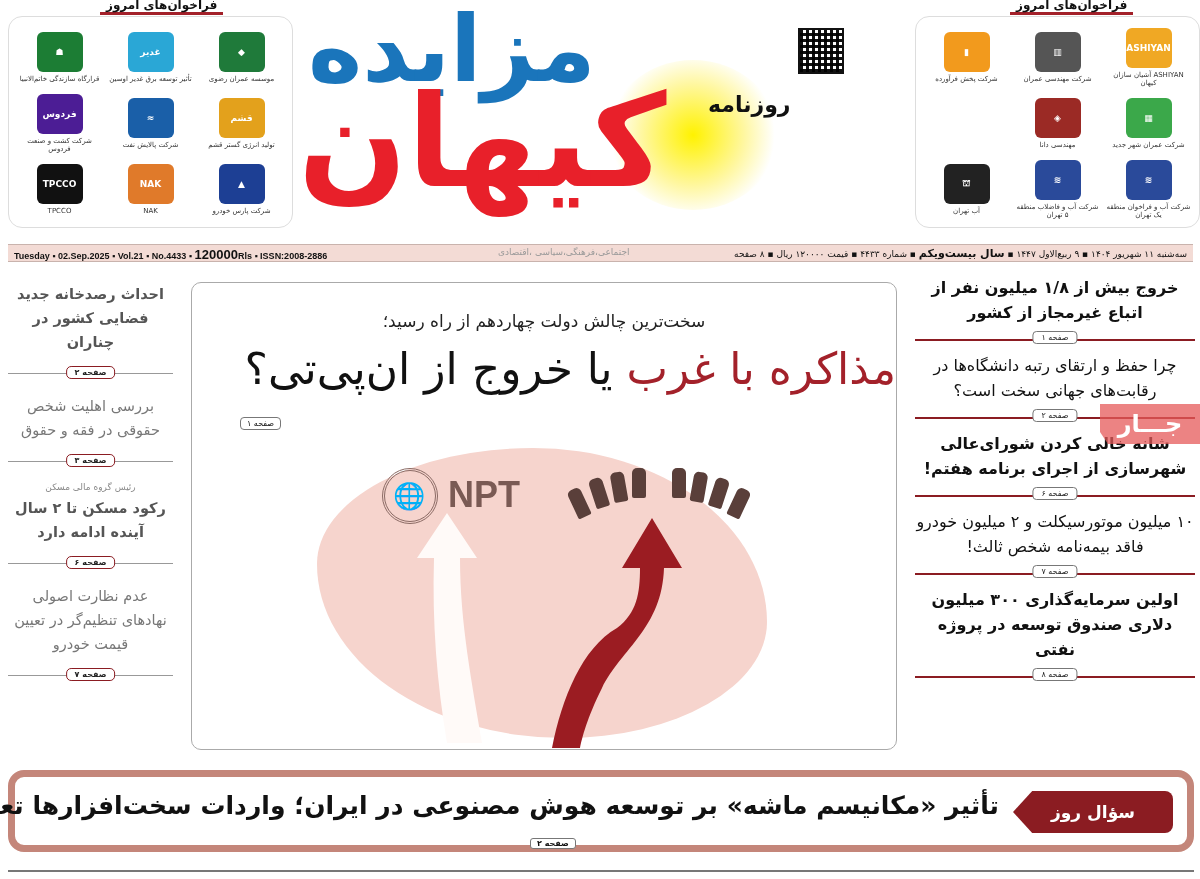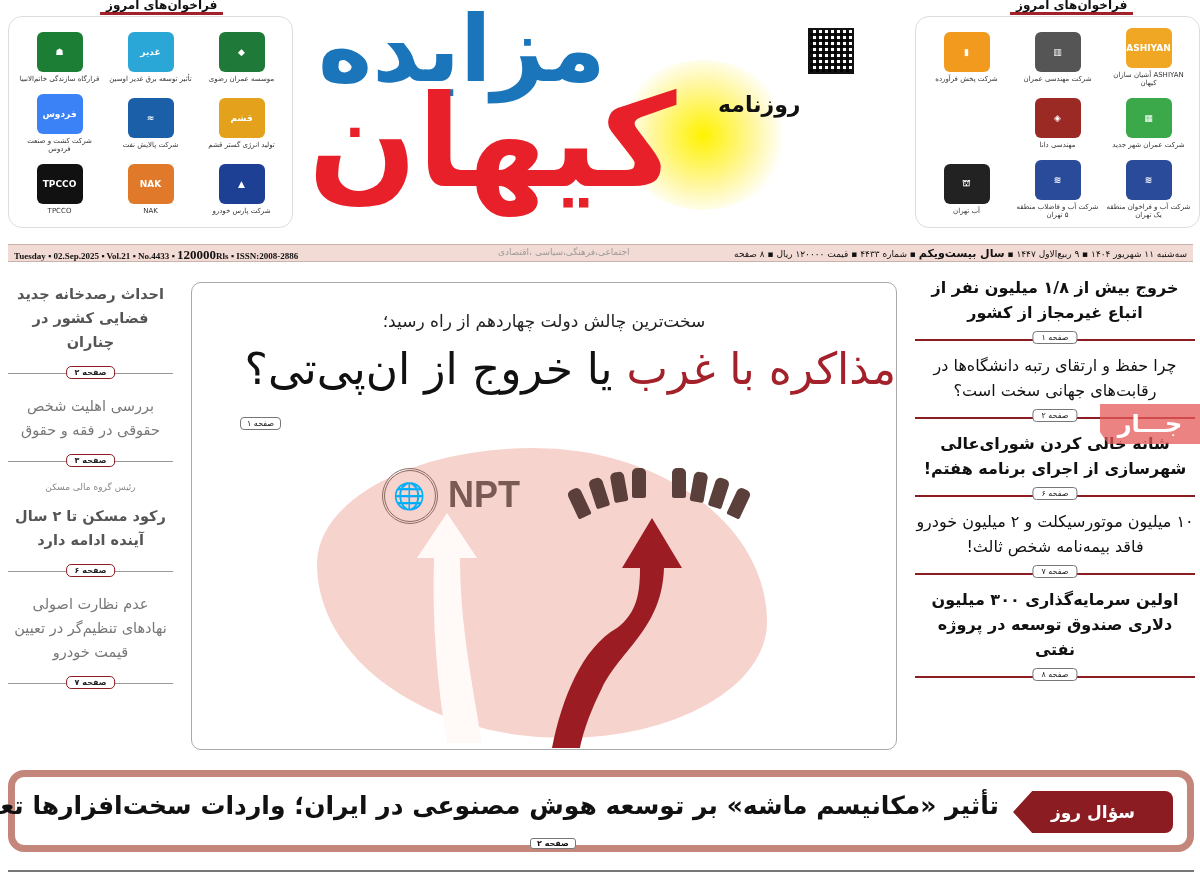--- a/index.html
+++ b/index.html
@@ -11,52 +11,52 @@
   .logo-panel.left { left: 8px; }
   .logo-panel.right { left: 915px; }
   .panel-title { position: absolute; top: -2px; font-size: 12px; font-weight: bold; direction: rtl; color: #111; padding: 0 6px; border-bottom: 3px solid #a3212a; background: #fff; }
   .left-title { left: 100px; }
   .right-title { left: 1010px; }
   .logo-grid { position: absolute; inset: 10px 8px 8px 8px; display: grid; grid-template-columns: repeat(3, 1fr); grid-template-rows: repeat(3, 1fr); gap: 6px; direction: rtl; }
   .logo-cell { display: flex; flex-direction: column; align-items: center; justify-content: center; font-size: 7px; color: #333; text-align: center; }
   .logo-mark { width: 46px; height: 40px; border-radius: 6px; display: flex; align-items: center; justify-content: center; font-size: 9px; font-weight: bold; color: #fff; margin-bottom: 3px; }
   .logo-grid.right-grid { grid-template-rows: 1fr 1fr 1fr; }
 
-  .masthead { position: absolute; left: 298px; top: 0; width: 610px; height: 238px; }
+  .masthead { position: absolute; left: 288px; top: 0; width: 610px; height: 238px; }
   .mast-glow { position: absolute; left: 320px; top: 60px; width: 170px; height: 150px; border-radius: 50%; background: radial-gradient(circle, #fff200 0%, #fff7a0 45%, rgba(255,255,255,0) 72%); }
   .mast-red { position: absolute; left: 10px; top: 78px; font-size: 128px; font-weight: bold; color: #e8202a; direction: rtl; letter-spacing: -4px; line-height: 1; }
   .mast-blue { position: absolute; left: 20px; top: 4px; font-size: 92px; font-weight: bold; color: #1a75bb; direction: rtl; line-height: 1; letter-spacing: -3px; }
   .mast-daily { position: absolute; left: 420px; top: 92px; font-size: 22px; font-weight: bold; color: #111; direction: rtl; }
   .qr { position: absolute; left: 510px; top: 28px; width: 46px; height: 46px; background:
       repeating-linear-gradient(90deg, #111 0 3px, #fff 3px 6px),
       repeating-linear-gradient(0deg, #111 0 3px, #fff 3px 6px); background-blend-mode: multiply; border: 2px solid #111; }
 
   
   .info-bar { position: absolute; left: 8px; top: 244px; width: 1185px; height: 18px; background: #f3dbd5; border-top: 1px solid #c9b3ad; border-bottom: 1px solid #c9b3ad; font-size: 9px; }
-  .info-en { position: absolute; left: 6px; top: 2px; font-family: Liberation Serif, serif; font-weight: bold; color: #111; }
+  .info-en { position: absolute; left: 6px; top: 2px; font-family: Liberation Sans, sans-serif; font-weight: bold; color: #111; }
   .info-en .price { font-size: 13px; }
   .info-topics { position: absolute; left: 490px; top: 2px; color: #999; direction: rtl; }
   .info-fa { position: absolute; right: 6px; top: 2px; direction: rtl; color: #111; }
   .info-fa b { font-size: 11px; }
 
   
   .right-col { position: absolute; left: 915px; top: 275px; width: 280px; }
   .story { text-align: center; direction: rtl; position: relative; }
   .story .hl { font-size: 16px; line-height: 25px; color: #111; }
   .story .hl.bold { font-weight: bold; }
   .page-rule { position: relative; height: 14px; margin: 6px 0 8px; }
   .page-rule::before { content: ""; position: absolute; left: 0; right: 0; top: 8px; border-top: 2.5px solid #8b1c22; }
   .page-tag { position: absolute; left: 50%; transform: translateX(-50%); top: 0; font-size: 8px; padding: 1px 8px; border: 1px solid #777; border-radius: 4px; background: #fff; direction: rtl; color: #222; }
 
   
   .left-col { position: absolute; left: 8px; top: 282px; width: 165px; }
   .lstory { text-align: center; direction: rtl; color: #777; }
   .lstory .hl { font-size: 14.5px; line-height: 24px; }
   .lstory .hl.bold { font-weight: bold; color: #555; }
-  .lstory .kicker { font-size: 9px; color: #888; margin-bottom: 12px; }
+  .lstory .kicker { font-size: 9px; color: #888; margin-bottom: 4px; }
   .lrule { position: relative; height: 14px; margin: 12px 0 14px; }
   .lrule::before { content: ""; position: absolute; left: 0; right: 0; top: 7px; border-top: 1px solid #999; }
   .ltag { position: absolute; left: 50%; transform: translateX(-50%); top: 0; font-size: 8px; font-weight: bold; padding: 1px 8px; border: 1.5px solid #8b1c22; border-radius: 5px; background: #fff; direction: rtl; color: #222; }
 
   
   .main-box { position: absolute; left: 191px; top: 282px; width: 706px; height: 468px; border: 1.5px solid #aaa; border-radius: 10px; background: #fff; overflow: hidden; }
   .kicker-main { position: absolute; left: 0; right: 0; top: 28px; text-align: center; font-size: 17px; direction: rtl; color: #222; }
   .main-headline { position: absolute; left: 0; right: 0; top: 60px; font-size: 44px; font-weight: normal; direction: rtl; color: #111; letter-spacing: -1px; }
   .main-headline .red { color: #a3212a; }
   .main-page-tag { position: absolute; left: 48px; top: 134px; font-size: 8px; padding: 1px 6px; border: 1px solid #777; border-radius: 4px; direction: rtl; }
@@ -99,21 +99,21 @@
       </div>
       <div class="logo-cell">
         <div class="logo-mark" style="background: rgb(227, 161, 28);">قشم</div>
         <div>تولید انرژی گستر قشم</div>
       </div>
       <div class="logo-cell">
         <div class="logo-mark" style="background: rgb(26, 95, 168);">≈</div>
         <div>شرکت پالایش نفت</div>
       </div>
       <div class="logo-cell">
-        <div class="logo-mark" style="background: #3b82f6;">فردوس</div>
+        <div class="logo-mark" style="background: #4c1d95;">فردوس</div>
         <div>شرکت کشت و صنعت فردوس</div>
       </div>
       <div class="logo-cell">
         <div class="logo-mark" style="background: rgb(29, 63, 148);">▲</div>
         <div>شرکت پارس خودرو</div>
       </div>
       <div class="logo-cell">
         <div class="logo-mark" style="background: rgb(224, 122, 42);">NAK</div>
         <div>NAK</div>
       </div>

